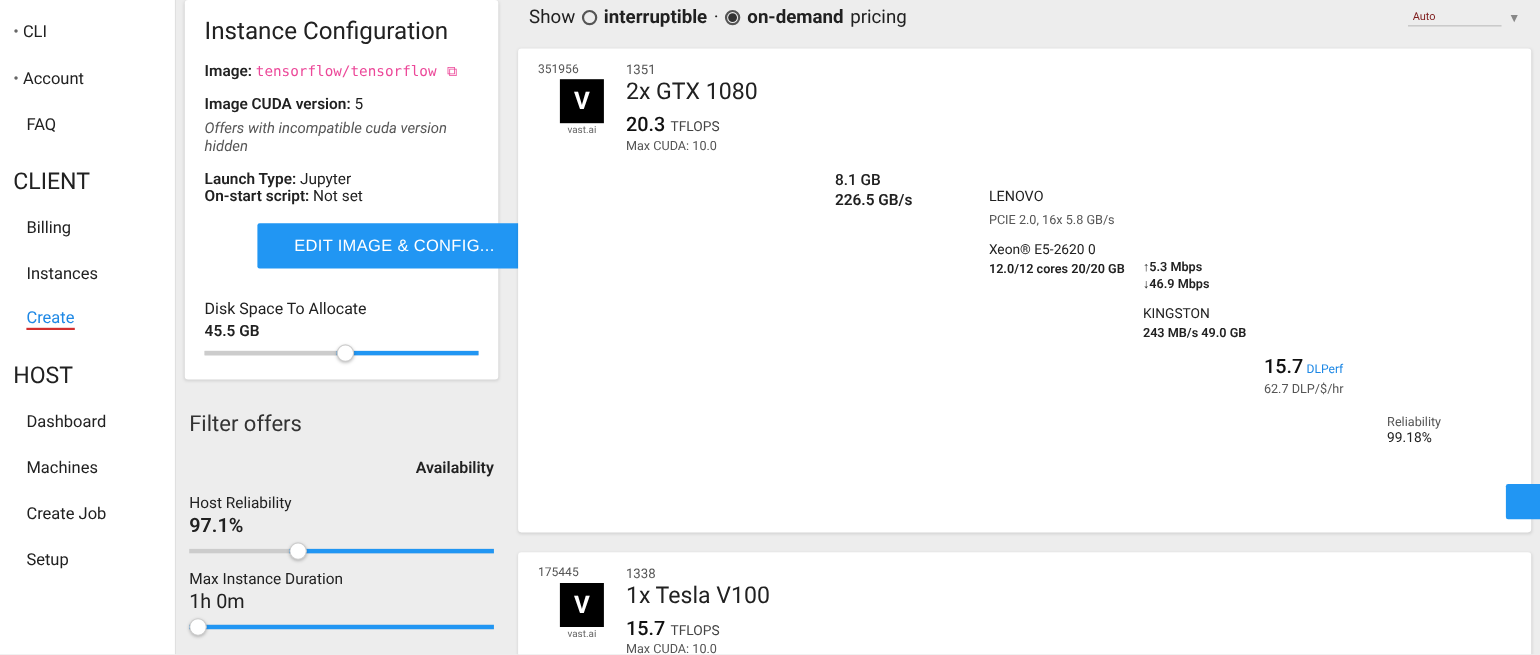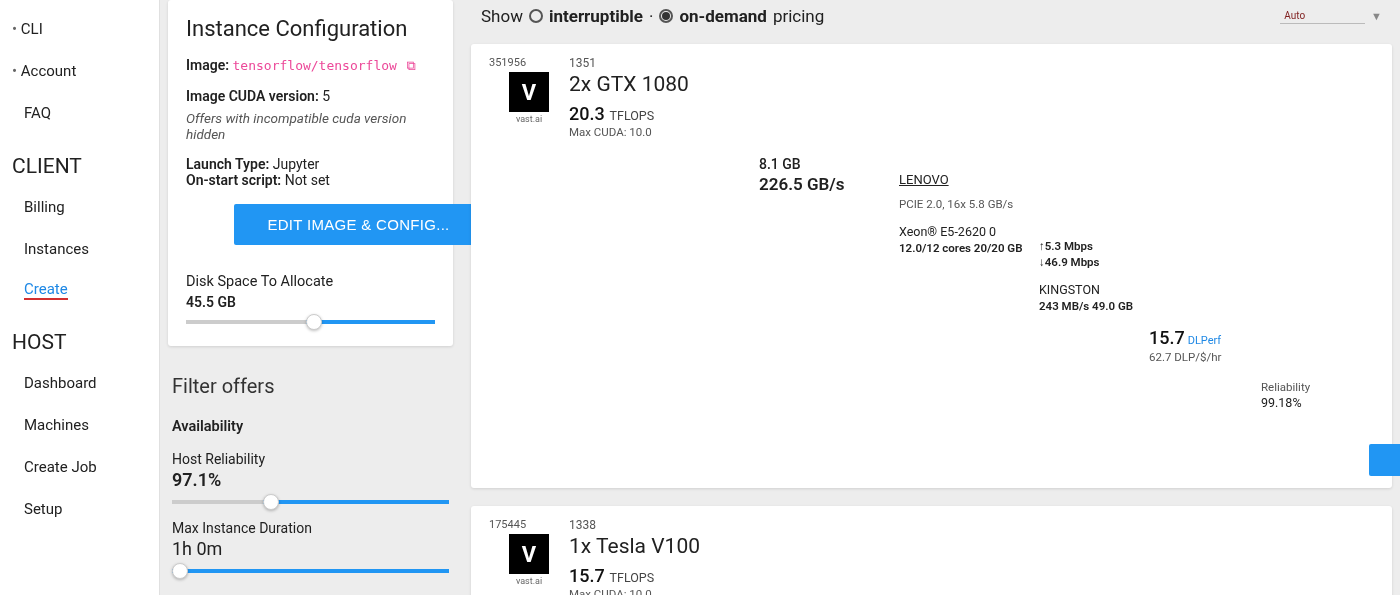--- a/index.html
+++ b/index.html
@@ -21,21 +21,21 @@
   .row2 { margin-top: 14px; font-size: 14px; }
   .btn-edit { background: #2196f3; color: #fff; border: none; width: 100%; padding: 12px; font-size: 15px; letter-spacing: .3px; margin-top: 16px; cursor: pointer; border-radius: 2px; margin-left: 48px; }
   .disk-head { margin-top: 28px; font-size: 14.5px; }
   .disk-val { font-weight: 600; margin-top: 4px; }
   .slider-track { position: relative; height: 4px; background: #ccc; margin-top: 10px; }
   .slider-fill { position: absolute; height: 4px; background: #2196f3; }
   .slider-thumb { position: absolute; width: 16px; height: 16px; background: #fff; border: 1px solid #ccc; border-radius: 50%; top: -6px; box-shadow: 0 1px 3px rgba(0,0,0,.25); }
 
   .filters { padding: 4px 4px 0 4px; margin-top: 24px; }
   .filters h3 { font-size: 20px; font-weight: 400; color: #333; }
-  .avail-head { text-align: left; font-weight: 600; margin-top: 20px; font-size: 14.5px; }
+  .avail-head { text-align: right; font-weight: 600; margin-top: 20px; font-size: 14.5px; }
   .fsub { margin-top: 16px; font-size: 14px; }
   .fsubv { font-weight: 600; font-size: 18px; margin-top: 2px; }
   .fsubv.light { font-weight: 400; }
 
   .main-col { flex: 1; padding: 0 8px 0 6px; overflow: hidden; }
   .show-row { display: flex; align-items: center; padding: 6px 10px 18px 10px; font-size: 17px; }
   .show-row .radio { display: inline-flex; align-items: center; margin: 0 6px; cursor: pointer; }
   .show-row .r { width: 14px; height: 14px; border-radius: 50%; border: 2px solid #555; margin-right: 6px; display: inline-block; position: relative; }
   .show-row .r.on::after { content: ""; position: absolute; width: 8px; height: 8px; background: #333; border-radius: 50%; top: 1px; left: 1px; }
   .show-row .tail { margin-left: auto; display: flex; align-items: center; }
@@ -48,22 +48,22 @@
   .offer .id { grid-column: 1; }
   .offer .logo-wrap { grid-column: 1; grid-row: 2 / span 2; display: flex; flex-direction: column; align-items: center; margin-top: 2px; }
   .logo { width: 40px; height: 40px; background: #000; color: #fff; font-weight: 700; font-size: 22px; display: flex; align-items: center; justify-content: center; }
   .logo-cap { font-size: 9px; color: #666; margin-top: 2px; }
   .oid2 { grid-column: 2; font-size: 12px; color: #555; }
   .gpuname { grid-column: 2; font-size: 21px; font-weight: 400; margin-top: 2px; }
   .tflops { grid-column: 2; font-size: 12.5px; color: #444; margin-top: 6px; }
   .tflops b { font-size: 18px; color: #111; font-weight: 500; margin-right: 2px; }
   .cuda { grid-column: 2; font-size: 11.5px; color: #555; margin-top: 1px; }
   .mem { grid-column: 3; font-size: 14px; margin-top: 32px; font-weight: 500; }
-  .memrate { grid-column: 3; font-size: 17px; font-weight: 600; margin-top: 2px; }
-  .host { grid-column: 4; font-size: 13px; margin-top: 0; white-space: nowrap; overflow: hidden; text-overflow: ellipsis; text-decoration: underline; }
+  .memrate { grid-column: 3; font-size: 14px; font-weight: 600; margin-top: 2px; }
+  .host { grid-column: 4; font-size: 13px; margin-top: 0; white-space: nowrap; overflow: hidden; text-overflow: ellipsis; }
   .pcie { grid-column: 4; font-size: 11.5px; color: #555; margin-top: 3px; white-space: nowrap; }
   .cpu  { grid-column: 4; font-size: 12.5px; margin-top: 13px; white-space: nowrap; overflow: hidden; text-overflow: ellipsis; }
   .cores{ grid-column: 4; font-size: 11.5px; font-weight: 600; margin-top: 2px; white-space: nowrap; }
   .net  { grid-column: 5; font-size: 11.5px; font-weight: 600; margin-top: 0; }
   .stor { grid-column: 5; font-size: 12.5px; margin-top: 13px; white-space: nowrap; overflow: hidden; text-overflow: ellipsis; }
   .storv{ grid-column: 5; font-size: 11.5px; font-weight: 600; margin-top: 2px; white-space: nowrap; }
   .dlp  { grid-column: 6; font-size: 12px; margin-top: 30px; }
   .dlp b { font-size: 18px; color: #111; font-weight: 500; }
   .dlp .tag { color: #1e88e5; font-size: 11px; }
   .dlpv { grid-column: 6; font-size: 11.5px; color: #555; margin-top: 2px; }

